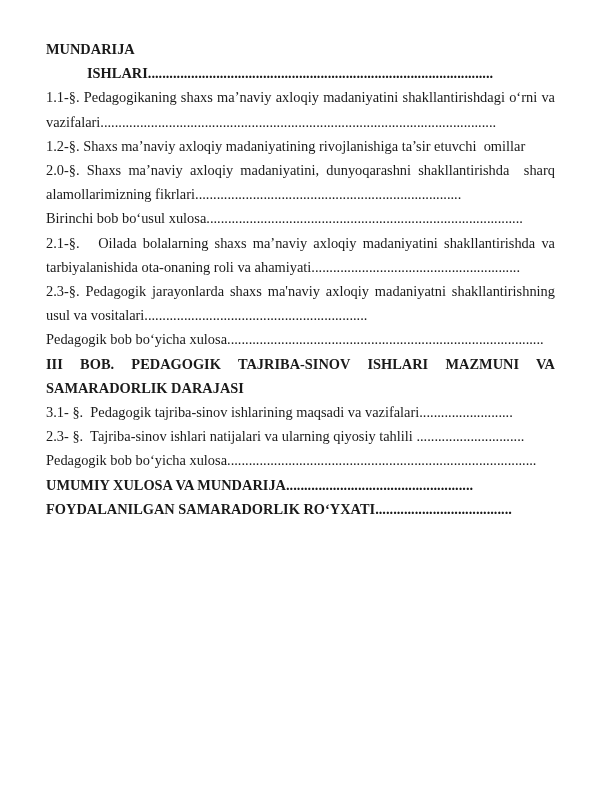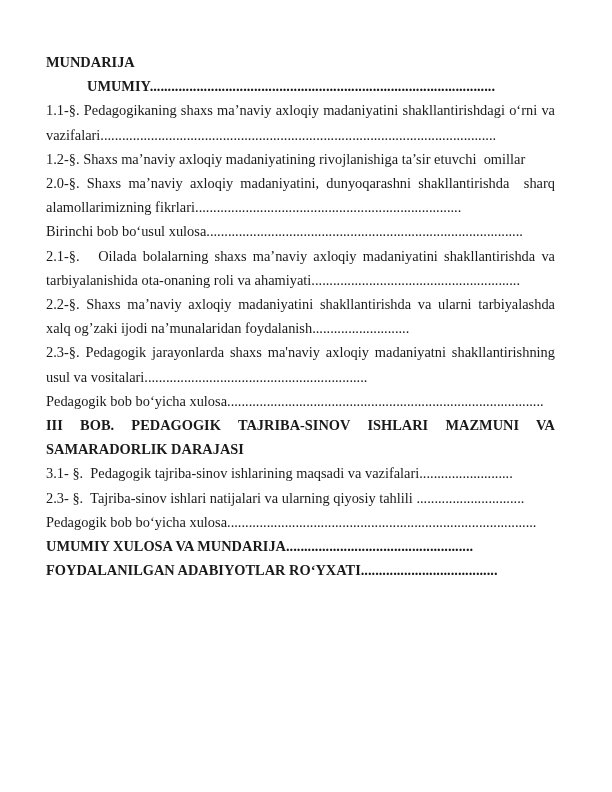--- a/index.html
+++ b/index.html
@@ -10,21 +10,21 @@
   .page {
     position: relative;
     width: 612px;
     height: 792px;
     box-sizing: border-box;
     background: #ffffff;
     color: #1a1a1a;
     font-family: "Liberation Serif", serif;
     font-size: 14.4px;
     line-height: 24.2px;
-    padding: 50px 57px 0 46px;
+    padding: 37px 57px 0 46px;
     overflow: hidden;
   }
   .page p {
     margin: 0;
     text-align: justify;
     text-align-last: left;
     white-space: pre-wrap;
   }
   .title {
     text-align: center !important;
@@ -36,45 +36,44 @@
   .ti88 { text-indent: 88px; }
   .dots { word-break: break-all; }
 </style>
 </head>
 <body>
 
 <div class="page">
 
   <p class="title">MUNDARIJA</p>
 
-  <p class="b ti41"><span>UMUMIY</span><span class="dots">................................................................................................</span></p>
+  <p class="b ti41"><span>ISHLARI</span><span class="dots">................................................................................................</span></p>
 
 
   <p><span>1.1-§. Pedagogikaning shaxs ma’naviy axloqiy madaniyatini shakllantirishdagi o‘rni va vazifalari</span><span class="dots">..............................................................................................................</span></p>
 
   <p><span>1.2-§. Shaxs ma’naviy axloqiy madaniyatining rivojlanishiga ta’sir etuvchi  omillar</span><span class="dots"></span></p>
 
   <p><span>2.0-§. Shaxs ma’naviy axloqiy madaniyatini, dunyoqarashni shakllantirishda  sharq alamollarimizning fikrlari</span><span class="dots">..........................................................................</span></p>
 
   <p><span>Birinchi bob bo‘usul xulosa</span><span class="dots">........................................................................................</span></p>
 
 
   <p><span>2.1-§.   Oilada bolalarning shaxs ma’naviy axloqiy madaniyatini shakllantirishda va tarbiyalanishida ota-onaning roli va ahamiyati</span><span class="dots">..........................................................</span></p>
 
-  <p><span>2.2-§. Shaxs ma’naviy axloqiy madaniyatini shakllantirishda va ularni tarbiyalashda xalq og’zaki ijodi na’munalaridan foydalanish</span><span class="dots">...........................</span></p>
 
   <p><span>2.3-§. Pedagogik jarayonlarda shaxs ma'naviy axloqiy madaniyatni shakllantirishning usul va vositalari</span><span class="dots">..............................................................</span></p>
 
   <p><span>Pedagogik bob bo‘yicha xulosa</span><span class="dots">........................................................................................</span></p>
 
   <p class="b"><span>III BOB. PEDAGOGIK TAJRIBA-SINOV ISHLARI MAZMUNI VA SAMARADORLIK DARAJASI</span><span class="dots"></span></p>
 
   <p><span>3.1- §.  Pedagogik tajriba-sinov ishlarining maqsadi va vazifalari</span><span class="dots">..........................</span></p>
 
   <p><span>2.3- §.  Tajriba-sinov ishlari natijalari va ularning qiyosiy tahlili </span><span class="dots">..............................</span></p>
 
   <p><span>Pedagogik bob bo‘yicha xulosa</span><span class="dots">......................................................................................</span></p>
 
   <p class="b"><span>UMUMIY XULOSA VA MUNDARIJA</span><span class="dots">....................................................</span></p>
 
-  <p class="b"><span>FOYDALANILGAN ADABIYOTLAR RO‘YXATI</span><span class="dots">......................................</span></p>
+  <p class="b"><span>FOYDALANILGAN SAMARADORLIK RO‘YXATI</span><span class="dots">......................................</span></p>
 
 </div>
 
 </body></html>

